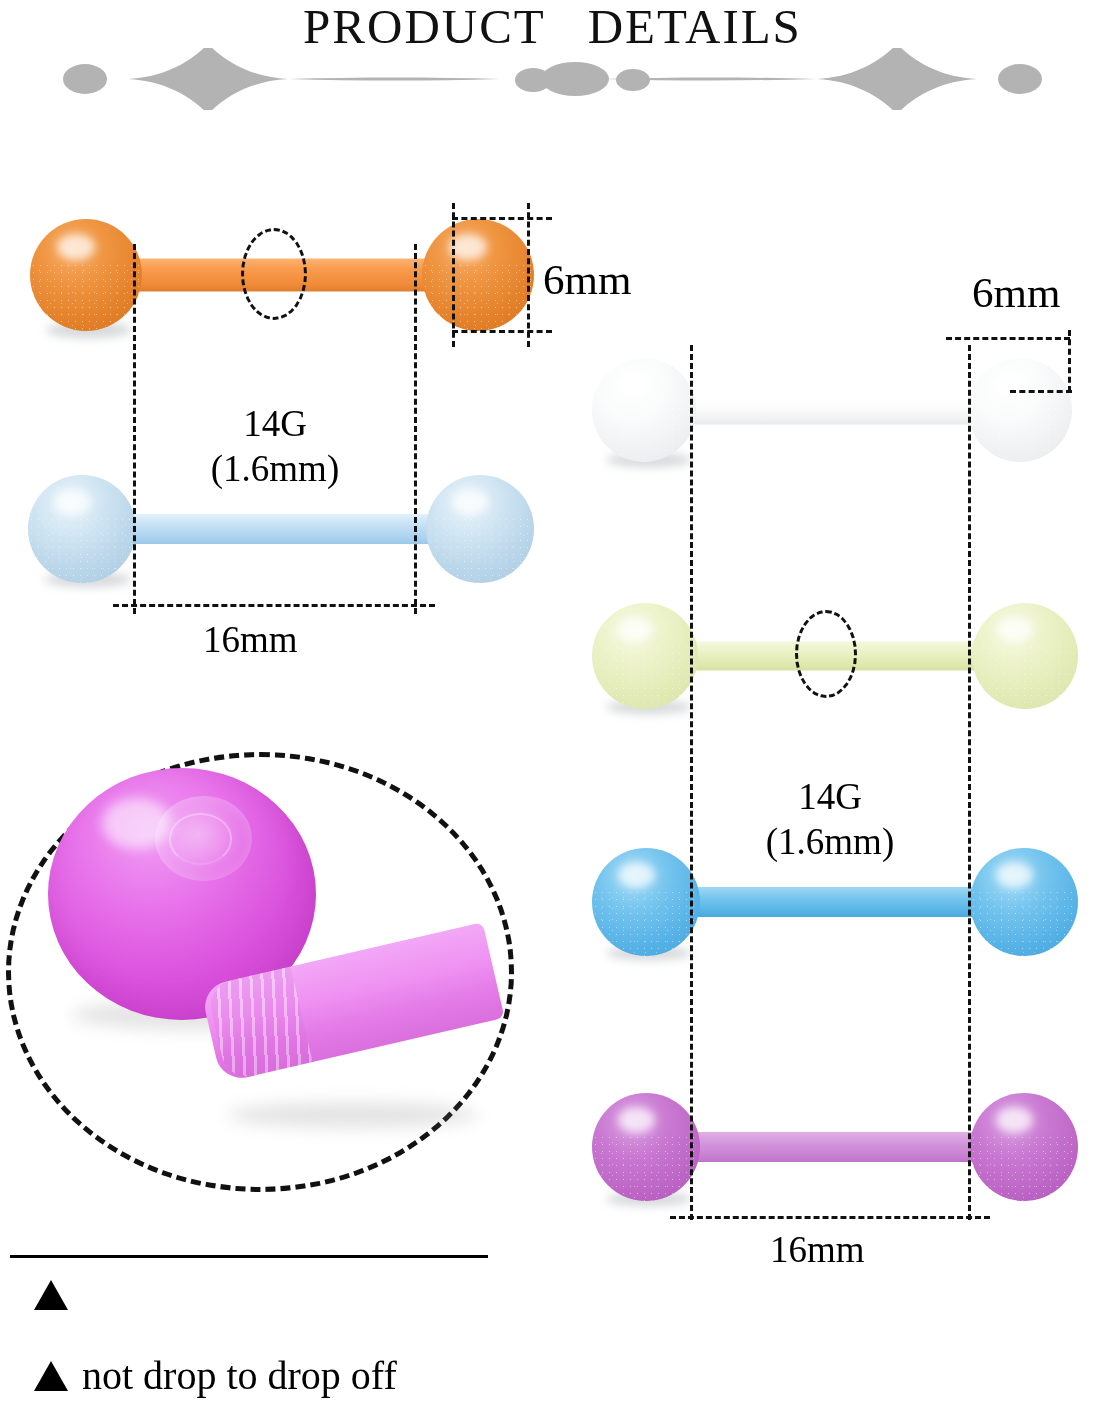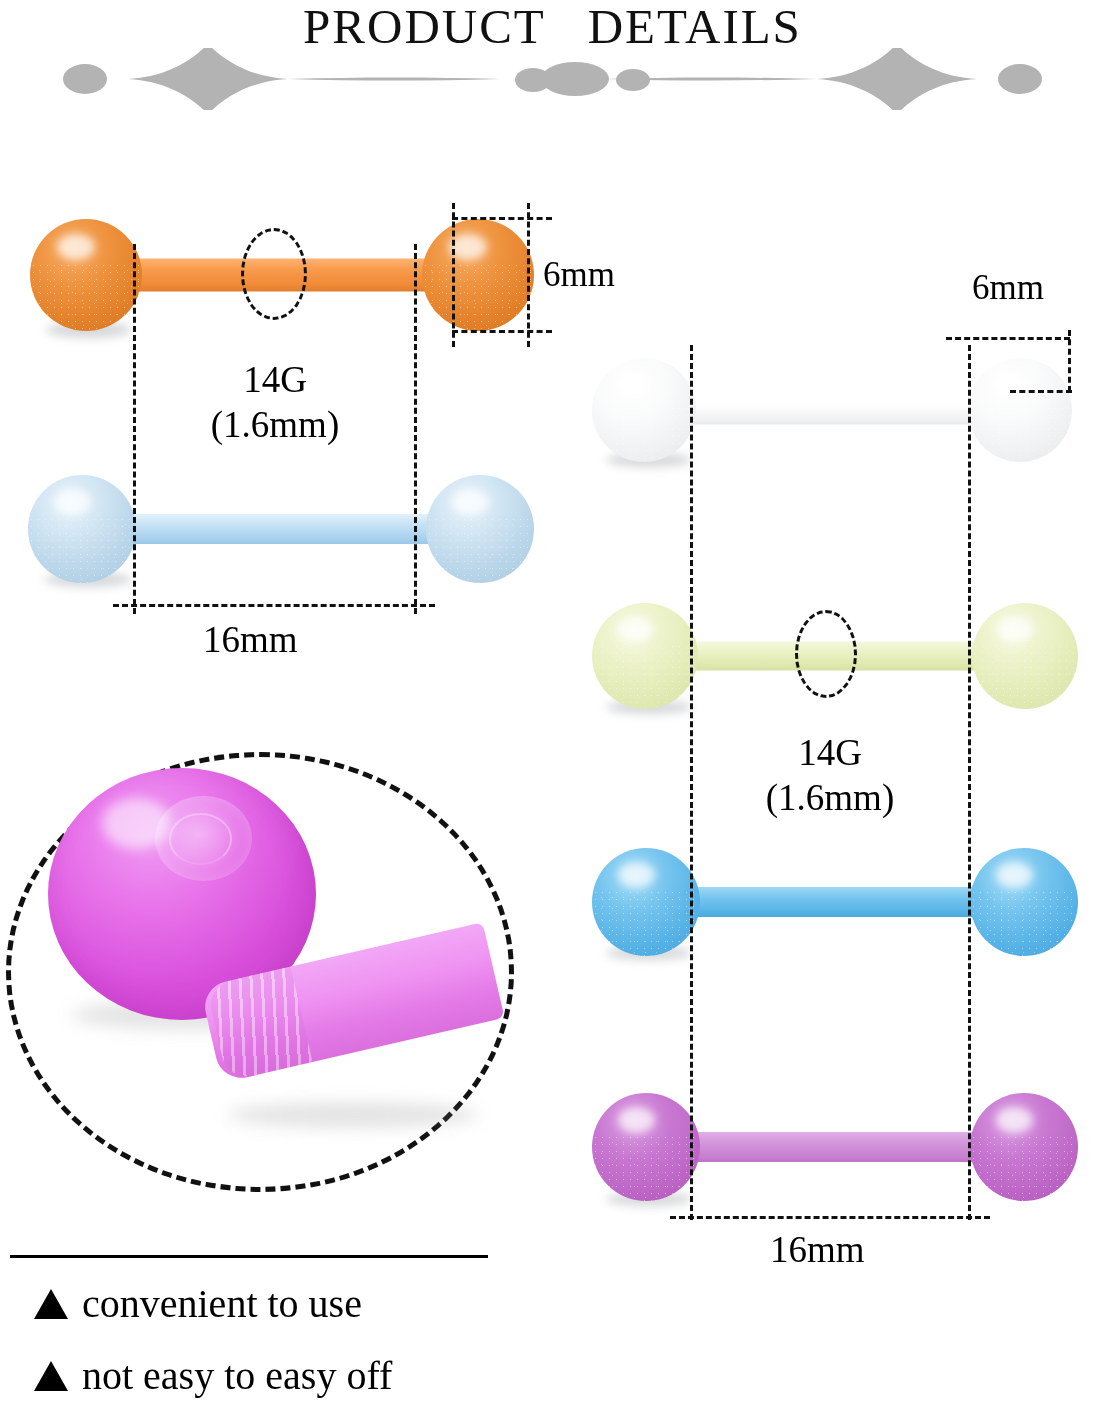--- a/index.html
+++ b/index.html
@@ -60,28 +60,29 @@
   }
 
   
   .vline {
     position: absolute; width: 0; border-left: 3px dashed #111;
   }
   .hline {
     position: absolute; height: 0; border-top: 3px dashed #111;
   }
   .dim-label {
-    position: absolute; font-size: 35px; white-space: nowrap;
+    position: absolute; font-size: 43px; white-space: nowrap;
     font-family: "Liberation Serif", "DejaVu Serif", serif;
   }
   .dim-label.big { font-size: 37px; }
   .gauge-label {
     position: absolute; text-align: center; line-height: 1.22;
     font-size: 37px; white-space: pre-line;
     font-family: "Liberation Serif", "DejaVu Serif", serif;
+    margin-top: 44px;
   }
   .thread-ellipse {
     position: absolute;
     border: 3px dashed #111;
     border-radius: 50%;
     background: transparent;
   }
 
   
   .detail-ellipse {
@@ -291,21 +292,20 @@
   <div class="detail-shadow" style="left:228px; top:1102px; width:250px; height:26px;"></div>
   <div class="detail-shaft" style="left:222px; top:985px; width:290px; height:98px;
               transform: rotate(-13deg); transform-origin: 0% 100%;">
     <span class="threads"></span>
   </div>
 
   <div class="sb-rule" style="left:10px; top:1255px; width:478px;"></div>
 
   <div class="sb-item" style="left:34px; top:1280px;">
     <span class="tri"></span>
-    <span>convenient to use</span>
   </div>
 
   <div class="sb-item" style="left:34px; top:1352px;">
     <span class="tri"></span>
-    <span>not easy to easy off</span>
+    <span>not drop to drop off</span>
   </div>
 
 </div>
 
 </body></html>

